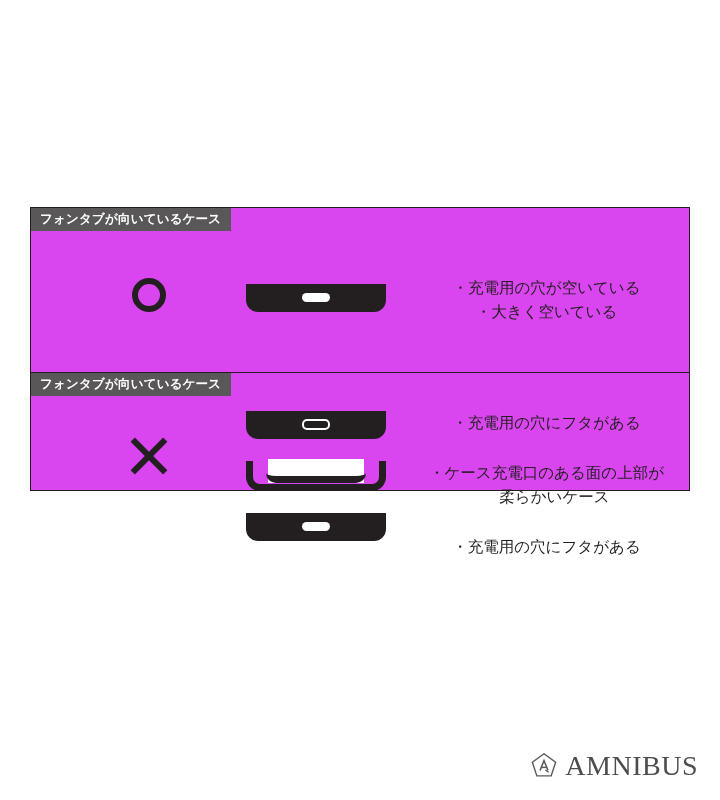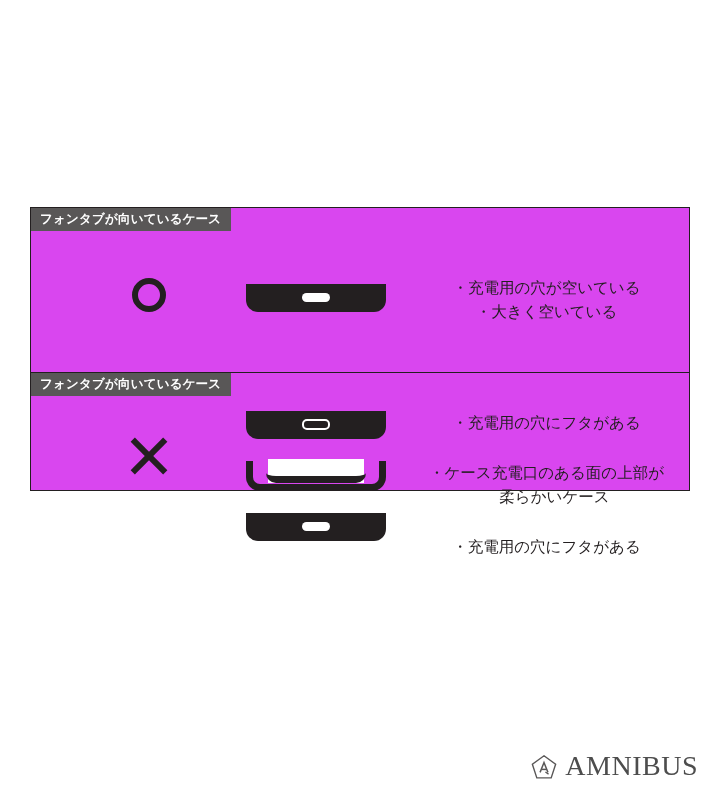--- a/index.html
+++ b/index.html
@@ -187,21 +187,21 @@
   .notes .line.indent {
     padding-left: 16px;
   }
 
   
   .logo {
     position: absolute;
     right: 22px;
     bottom: 18px;
     display: flex;
-    align-items: flex-end;
+    align-items: center;
     gap: 7px;
   }
   .logo .badge {
     width: 28px;
     height: 28px;
     color: #595757;
   }
   .logo .wordmark {
     font-size: 28px;
     letter-spacing: 0.5px;

